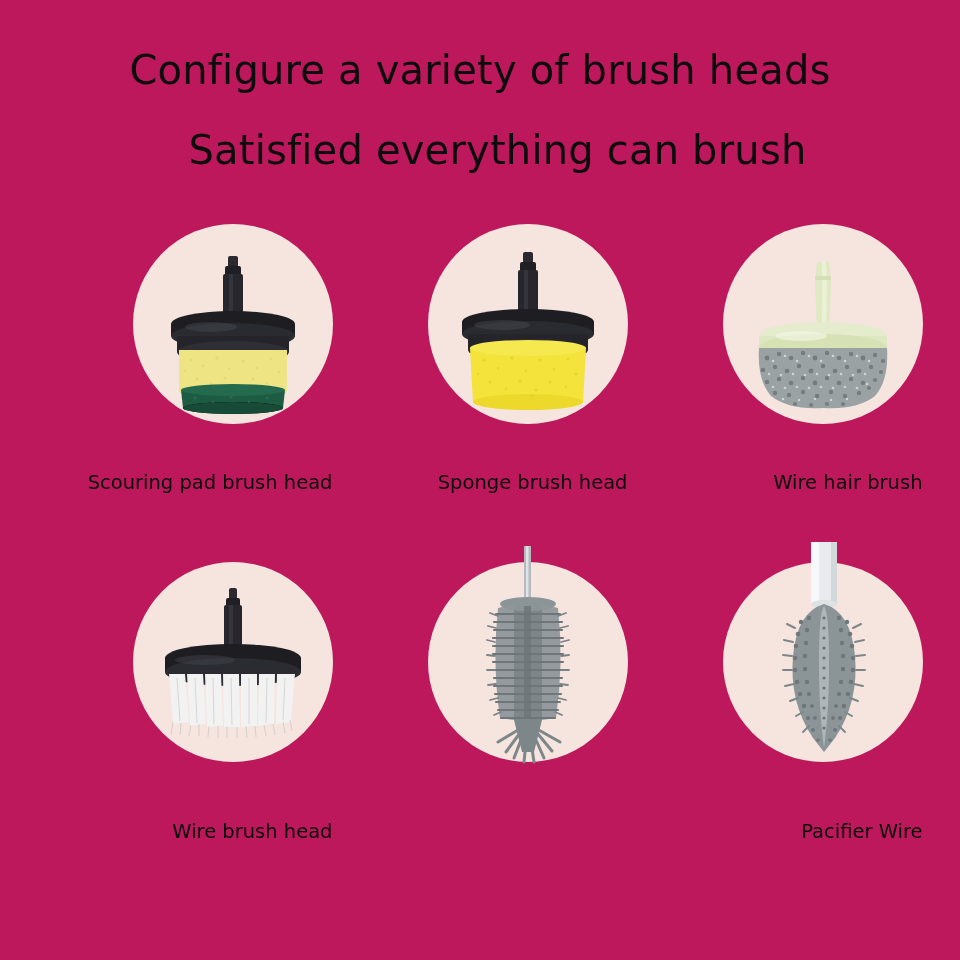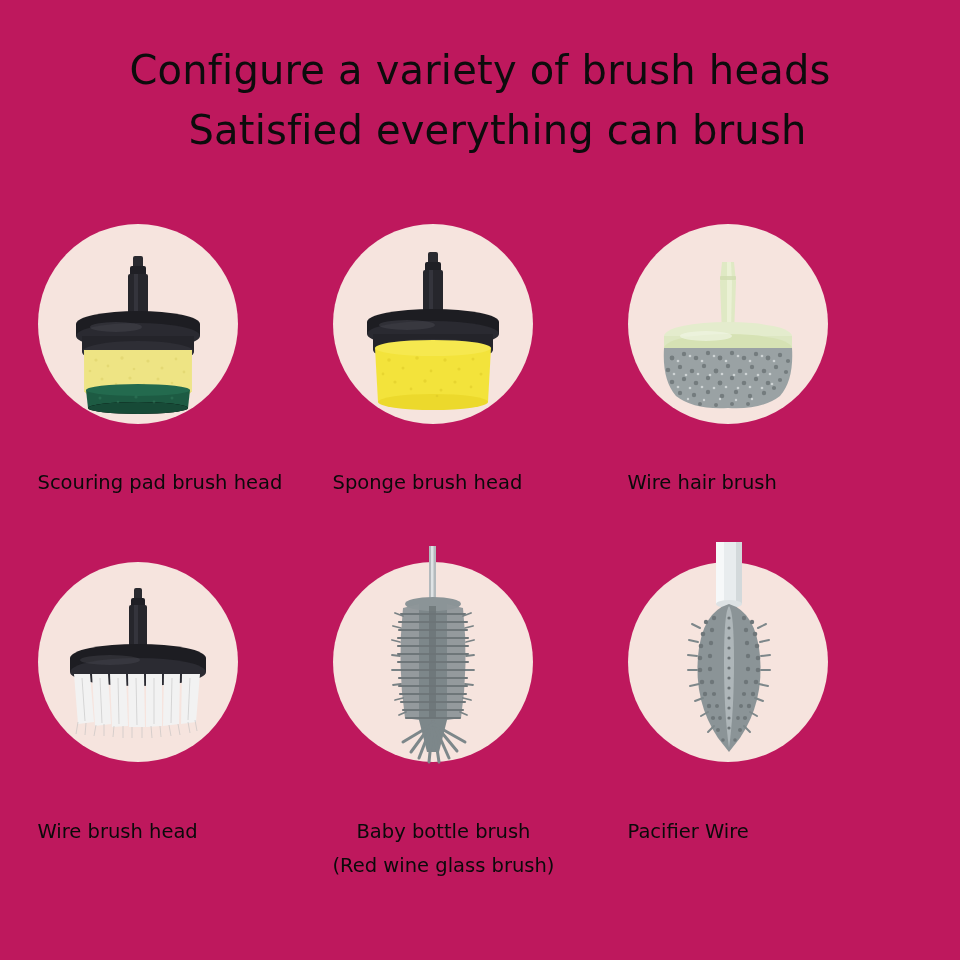--- a/index.html
+++ b/index.html
@@ -33,21 +33,21 @@
   .title-line {
     font-family: "DejaVu Sans", sans-serif;
     font-size: 40px;
     line-height: 52px;
     font-weight: 400;
     letter-spacing: 0.2px;
     color: #0c0c0c;
     white-space: nowrap;
   }
   .title-line.second {
-    margin-top: 8px;
+    margin-top: 28px;
     padding-left: 35px;
   }
 
   
   .grid {
     position: absolute;
     top: 224px;
     left: 0;
     width: 960px;
   }
@@ -56,21 +56,21 @@
     justify-content: center;
     align-items: flex-start;
   }
   .row.row-2 {
     margin-top: 62px;
   }
   .cell {
     width: 295px;
     display: flex;
     flex-direction: column;
-    align-items: flex-start;
+    align-items: flex-end;
   }
   .disc {
     width: 200px;
     height: 200px;
     border-radius: 50%;
     background: #f6e4de;
     position: relative;
     overflow: visible;
     display: block;
   }
@@ -430,24 +430,20 @@
               <line x1="100" y1="170" x2="86" y2="206"></line>
               <line x1="100" y1="170" x2="96" y2="210"></line>
               <line x1="100" y1="170" x2="106" y2="210"></line>
               <line x1="100" y1="170" x2="116" y2="206"></line>
               <line x1="100" y1="170" x2="124" y2="199"></line>
               <line x1="100" y1="172" x2="70" y2="190"></line>
               <line x1="100" y1="172" x2="132" y2="190"></line>
             </g>
           </svg>
         </div>
-        <div class="caption">
-          <span>Baby bottle brush</span>
-          <span class="sub">(Red wine glass brush)</span>
-        </div>
       </div>
 
       <div class="cell">
         <div class="disc">
           <svg width="200" height="220" viewBox="0 0 200 220">
 
             <rect x="88" y="-10" width="26" height="62" rx="3" fill="#e8ecee"></rect>
             <rect x="88" y="-10" width="8" height="62" fill="#f6f8f9"></rect>
             <rect x="108" y="-10" width="6" height="62" fill="#d3d9db"></rect>
             <ellipse cx="101" cy="52" rx="13" ry="4" fill="#dde2e4"></ellipse>

